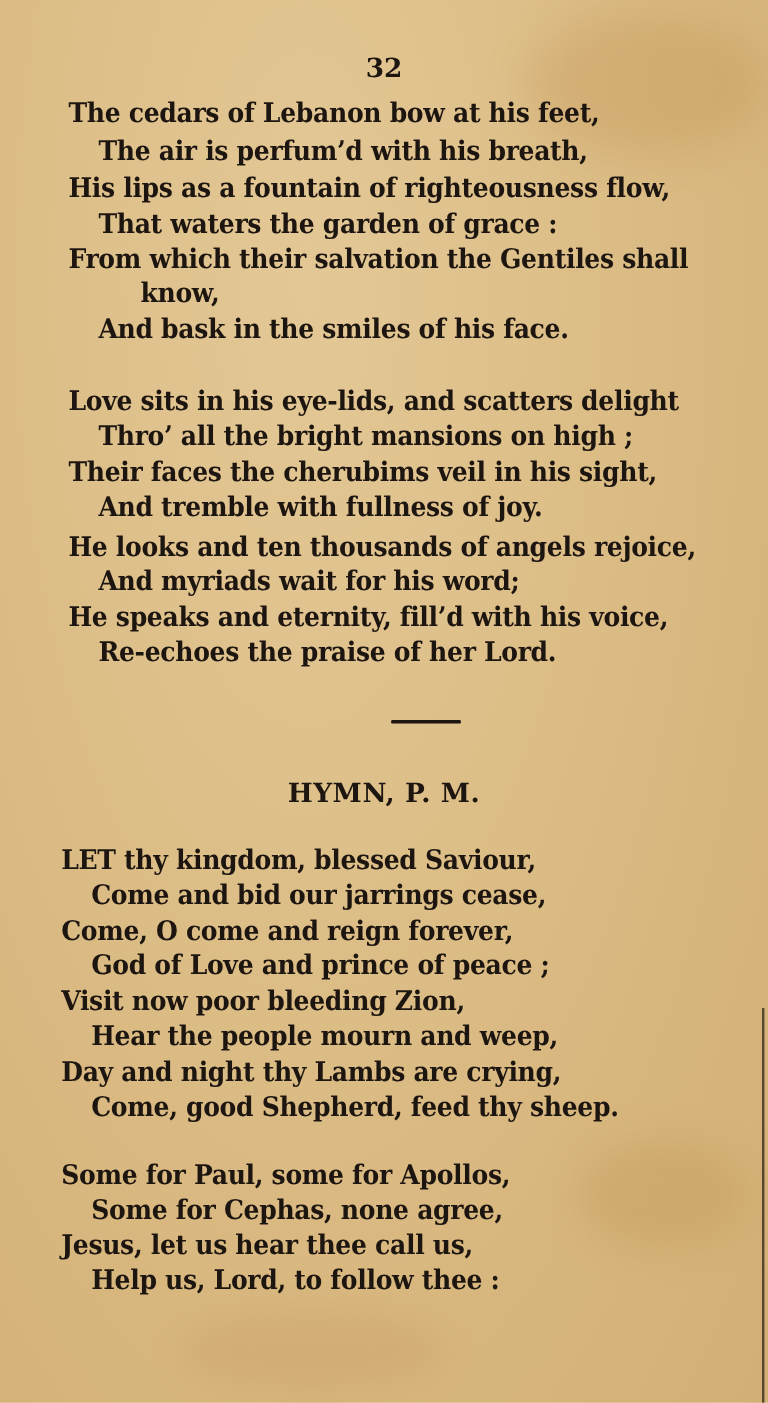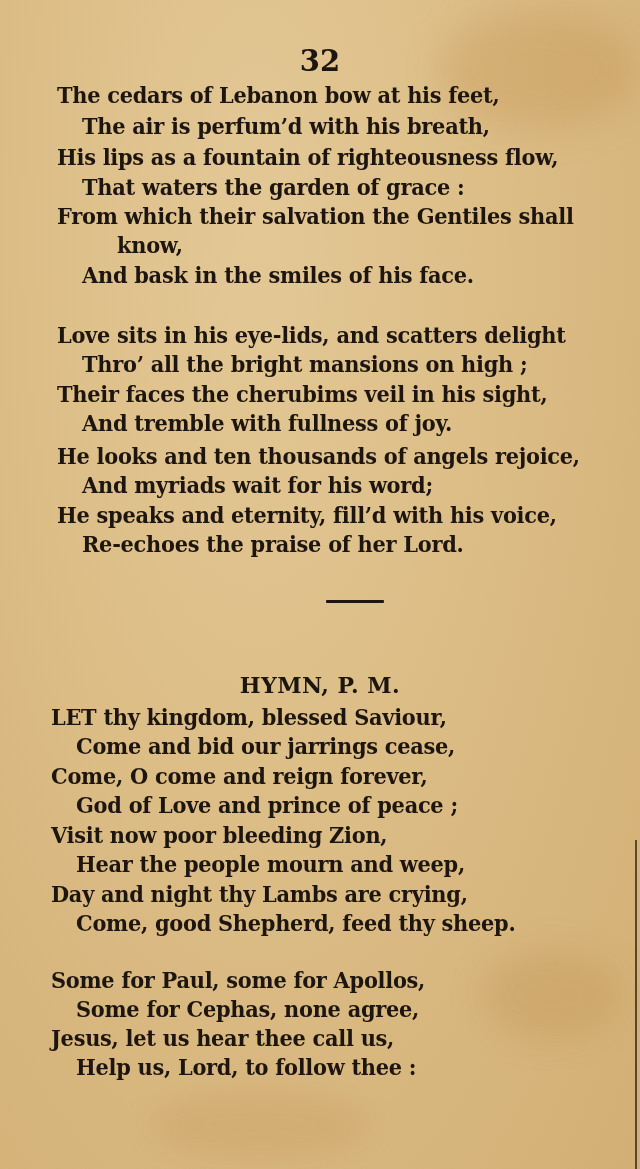--- a/index.html
+++ b/index.html
@@ -4,24 +4,24 @@
 <style>
   html, body { margin:0; padding:0; }
   body {
     width:640px; height:1169px; overflow:hidden; position:relative;
     background: radial-gradient(ellipse at 40% 20%, #e3c896 0%, #dcbd86 45%, #d2af74 100%);
     font-family: "DejaVu Serif", "Liberation Serif", serif;
     color:#1d1510;
   }
   .stain { position:absolute; border-radius:50%; pointer-events:none; }
   .edge { position:absolute; right:3px; top:840px; width:2px; height:329px; background:#3a2c1c; opacity:.8; }
-  .pagenum { position:absolute; top:44px; left:0; width:640px; text-align:center; font-size:29px; font-weight:bold; }
+  .pagenum { position:absolute; top:44px; left:0; width:640px; text-align:center; font-size:22px; font-weight:bold; }
   .line { position:absolute; white-space:nowrap; font-size:22.5px; font-weight:bold; letter-spacing:-0.3px; transform-origin:left center; transform:scaleX(0.93); }
   .rule { position:absolute; left:326px; top:600px; width:58px; height:3px; background:#1d1510; border-radius:1px; }
-  .title { position:absolute; top:672px; left:0; width:640px; text-align:center; font-size:22px; font-weight:bold; letter-spacing:0.5px; }
+  .title { position:absolute; top:648px; left:0; width:640px; text-align:center; font-size:22px; font-weight:bold; letter-spacing:0.5px; }
 </style>
 </head>
 <body>
 
 <div class="stain" style="left:440px;top:10px;width:200px;height:120px;background:rgba(170,110,40,.18);filter:blur(18px)"></div>
 <div class="stain" style="left:480px;top:950px;width:140px;height:90px;background:rgba(170,110,40,.15);filter:blur(16px)"></div>
 <div class="stain" style="left:150px;top:1090px;width:220px;height:70px;background:rgba(170,110,40,.12);filter:blur(14px)"></div>
 <div class="edge"></div>
 
 <div class="pagenum">32</div>

